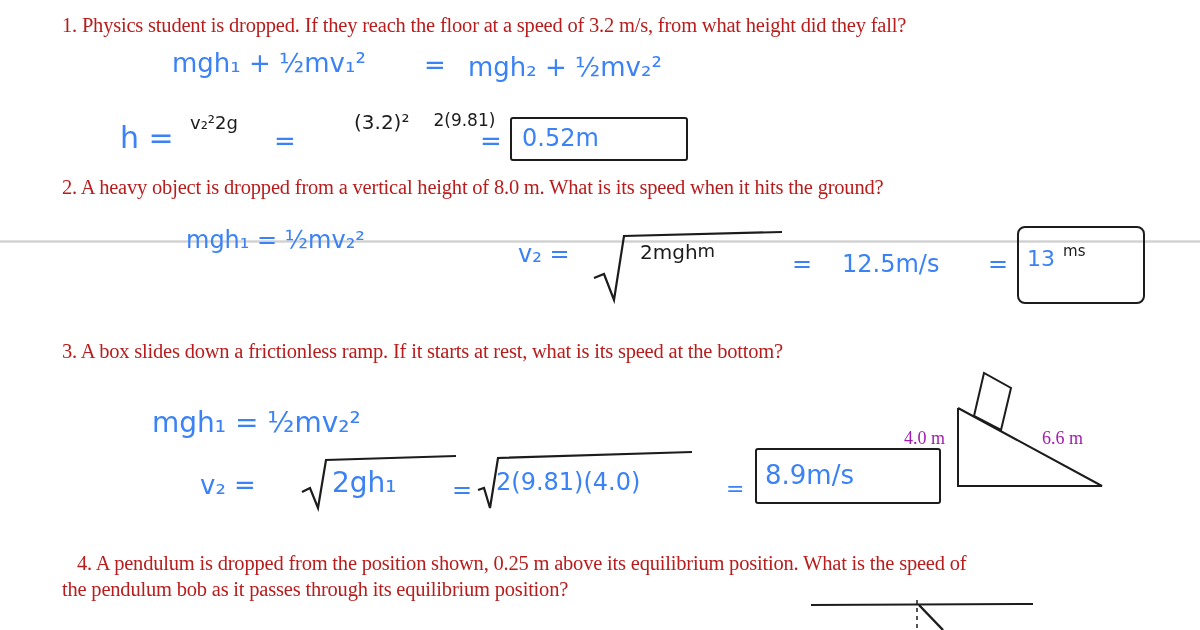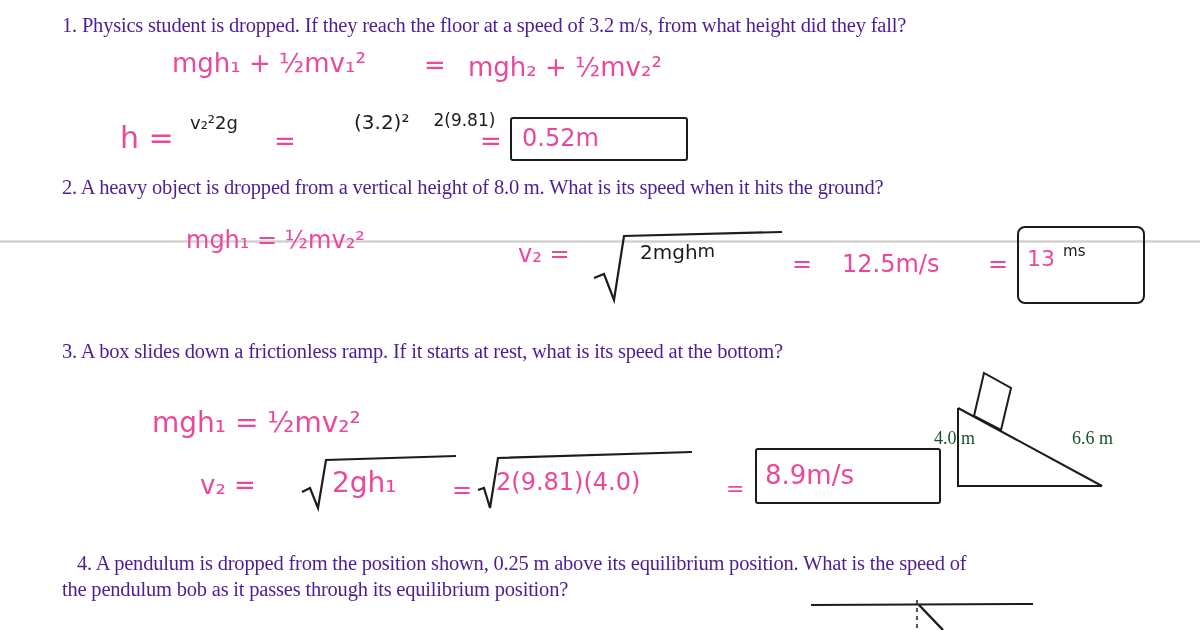--- a/index.html
+++ b/index.html
@@ -1,24 +1,24 @@
 <!DOCTYPE html>
 <html><head>
 <meta charset="utf-8">
 <style>
   html, body { margin:0; padding:0; }
   body { width:1200px; height:630px; background:#ffffff; position:relative; overflow:hidden; }
-  .printed { position:absolute; font-family:"Liberation Serif", "DejaVu Serif", serif; font-size:20.5px; color:#4c1d95; white-space:nowrap; letter-spacing:-0.2px; }
-  .hand { position:absolute; font-family:"DejaVu Sans", sans-serif; color:#ec4899; white-space:nowrap; font-size:26px; }
+  .printed { position:absolute; font-family:"Liberation Serif", "DejaVu Serif", serif; font-size:20.5px; color:#b91c1c; white-space:nowrap; letter-spacing:-0.2px; }
+  .hand { position:absolute; font-family:"DejaVu Sans", sans-serif; color:#3b82f6; white-space:nowrap; font-size:26px; }
   .box { position:absolute; border:2px solid #1c1c1c; border-radius:3px;padding-left:48px; }
   .gray-rule { position:absolute; left:0; width:1200px; height:3px; background:linear-gradient(#e8e8e8,#cfcfcf,#e8e8e8); }
   .frac { position:absolute; display:flex; flex-direction:row; align-items:flex-start; font-family:"DejaVu Sans", sans-serif; color:#1c1c1c; }
   .frac .num, .frac .den { white-space:nowrap; }
   .frac .bar { height:2px; background:#1c1c1c; align-self:stretch; }
-  .diag-label { position:absolute; font-family:"Liberation Serif", serif; font-size:18px; color:#14532d;margin-left:30px; }
+  .diag-label { position:absolute; font-family:"Liberation Serif", serif; font-size:18px; color:#a21caf; }
 </style>
 </head>
 <body>
 
 <div class="printed" style="left:62px; top:14px;">1. Physics student is dropped.  If they reach the floor at a speed of 3.2 m/s, from what height did they fall?</div>
 
 <div class="hand" style="left:172px; top:48px;">mgh₁ + ½mv₁²</div>
 <div class="hand" style="left:424px; top:50px;">=</div>
 <div class="hand" style="left:468px; top:52px;">mgh₂ + ½mv₂²</div>
 

